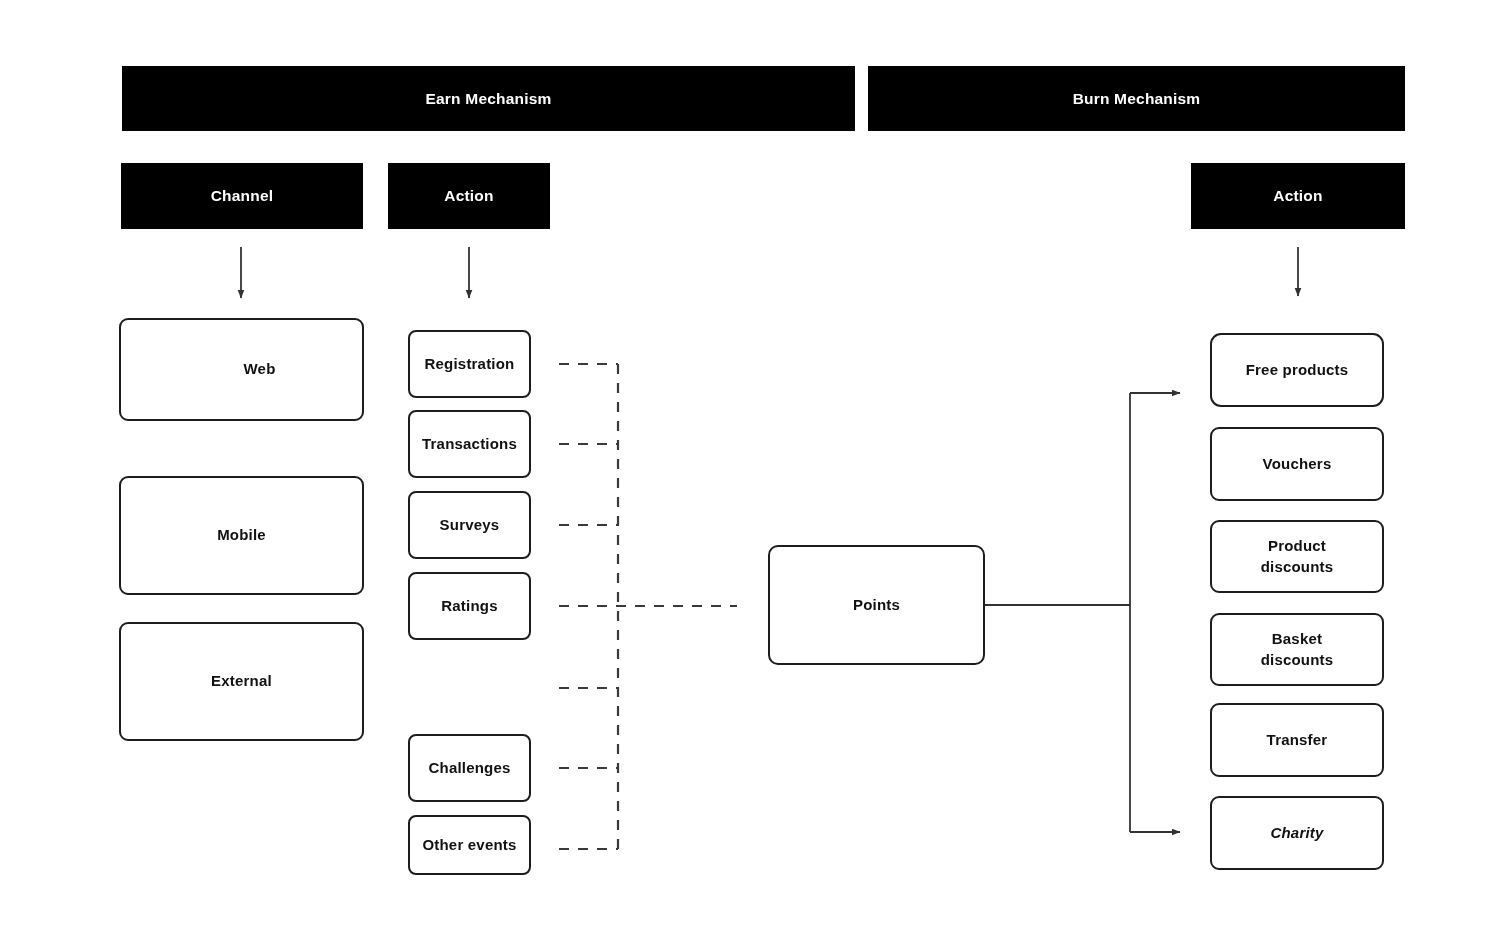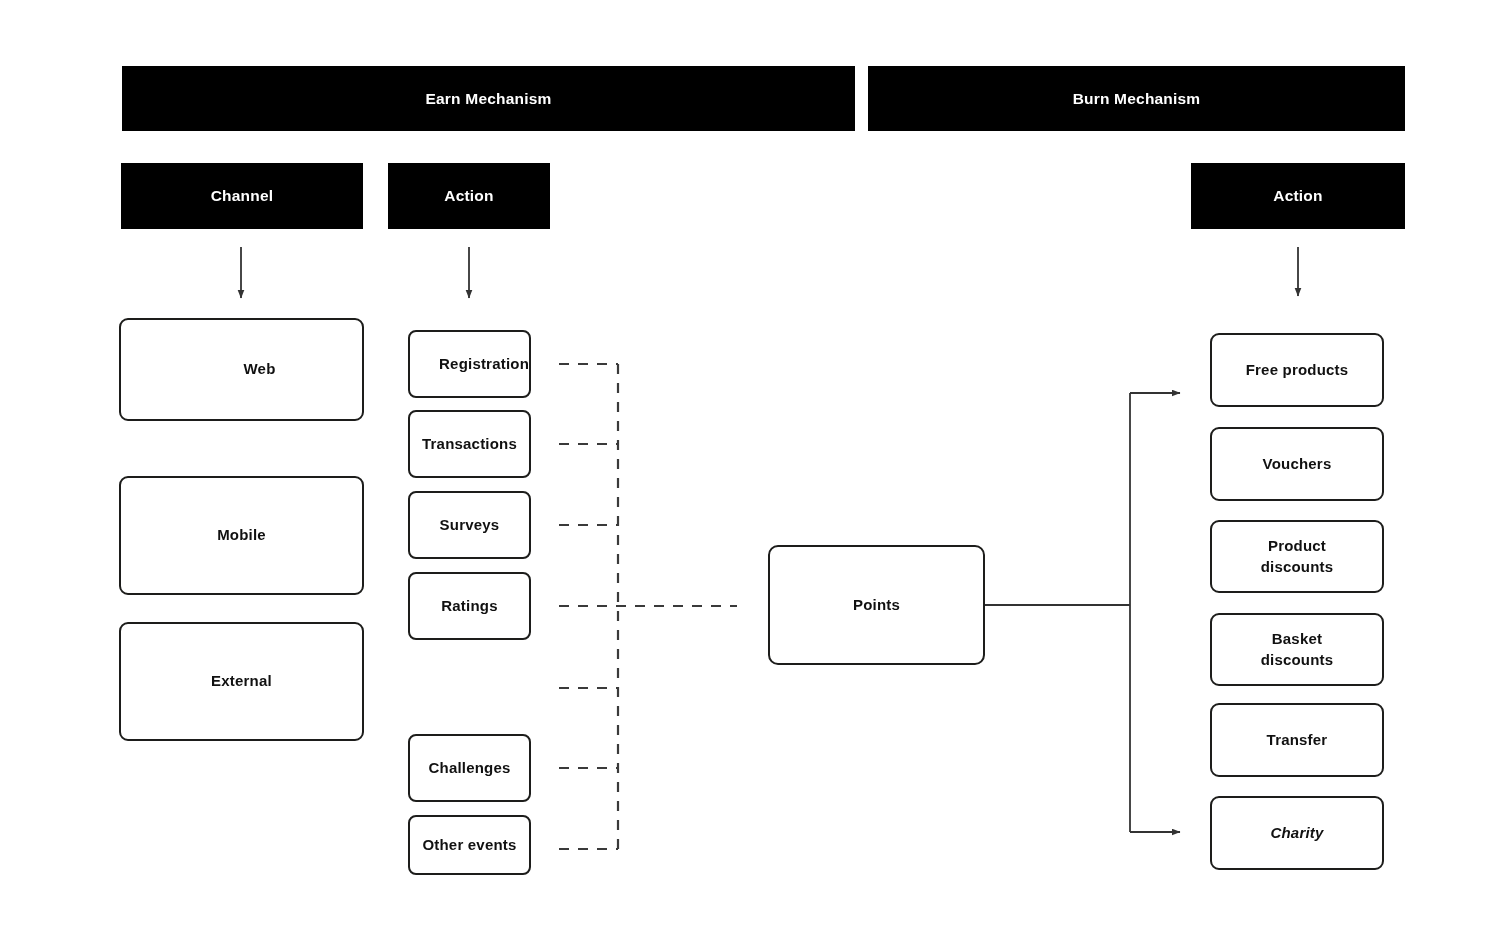--- a/index.html
+++ b/index.html
@@ -117,21 +117,21 @@
   <div class="node" style="left:119px; top:318px; width:245px; height:103px;padding-left:36px;">
     <span class="node-label">Web</span>
   </div>
   <div class="node" style="left:119px; top:476px; width:245px; height:119px;">
     <span class="node-label">Mobile</span>
   </div>
   <div class="node" style="left:119px; top:622px; width:245px; height:119px;">
     <span class="node-label">External</span>
   </div>
 
-  <div class="node small" style="left:408px; top:330px; width:123px; height:68px;justify-content:flex-end;">
+  <div class="node small" style="left:408px; top:330px; width:123px; height:68px;">
     <span class="node-label">Registration</span>
   </div>
   <div class="node small" style="left:408px; top:410px; width:123px; height:68px;">
     <span class="node-label">Transactions</span>
   </div>
   <div class="node small" style="left:408px; top:491px; width:123px; height:68px;">
     <span class="node-label">Surveys</span>
   </div>
   <div class="node small" style="left:408px; top:572px; width:123px; height:68px;">
     <span class="node-label">Ratings</span>
@@ -140,21 +140,21 @@
     <span class="node-label">Challenges</span>
   </div>
   <div class="node small" style="left:408px; top:815px; width:123px; height:60px;">
     <span class="node-label">Other events</span>
   </div>
 
   <div class="node points" style="left:768px; top:545px; width:217px; height:120px;">
     <span class="node-label">Points</span>
   </div>
 
-  <div class="node" style="left:1210px; top:333px; width:174px; height:74px;">
+  <div class="node" style="left:1210px; top:333px; width:174px; height:74px;border-radius:11px;">
     <span class="node-label">Free products</span>
   </div>
   <div class="node" style="left:1210px; top:427px; width:174px; height:74px;">
     <span class="node-label">Vouchers</span>
   </div>
   <div class="node" style="left:1210px; top:520px; width:174px; height:73px;">
     <span class="node-label">Product
 discounts</span>
   </div>
   <div class="node" style="left:1210px; top:613px; width:174px; height:73px;">

